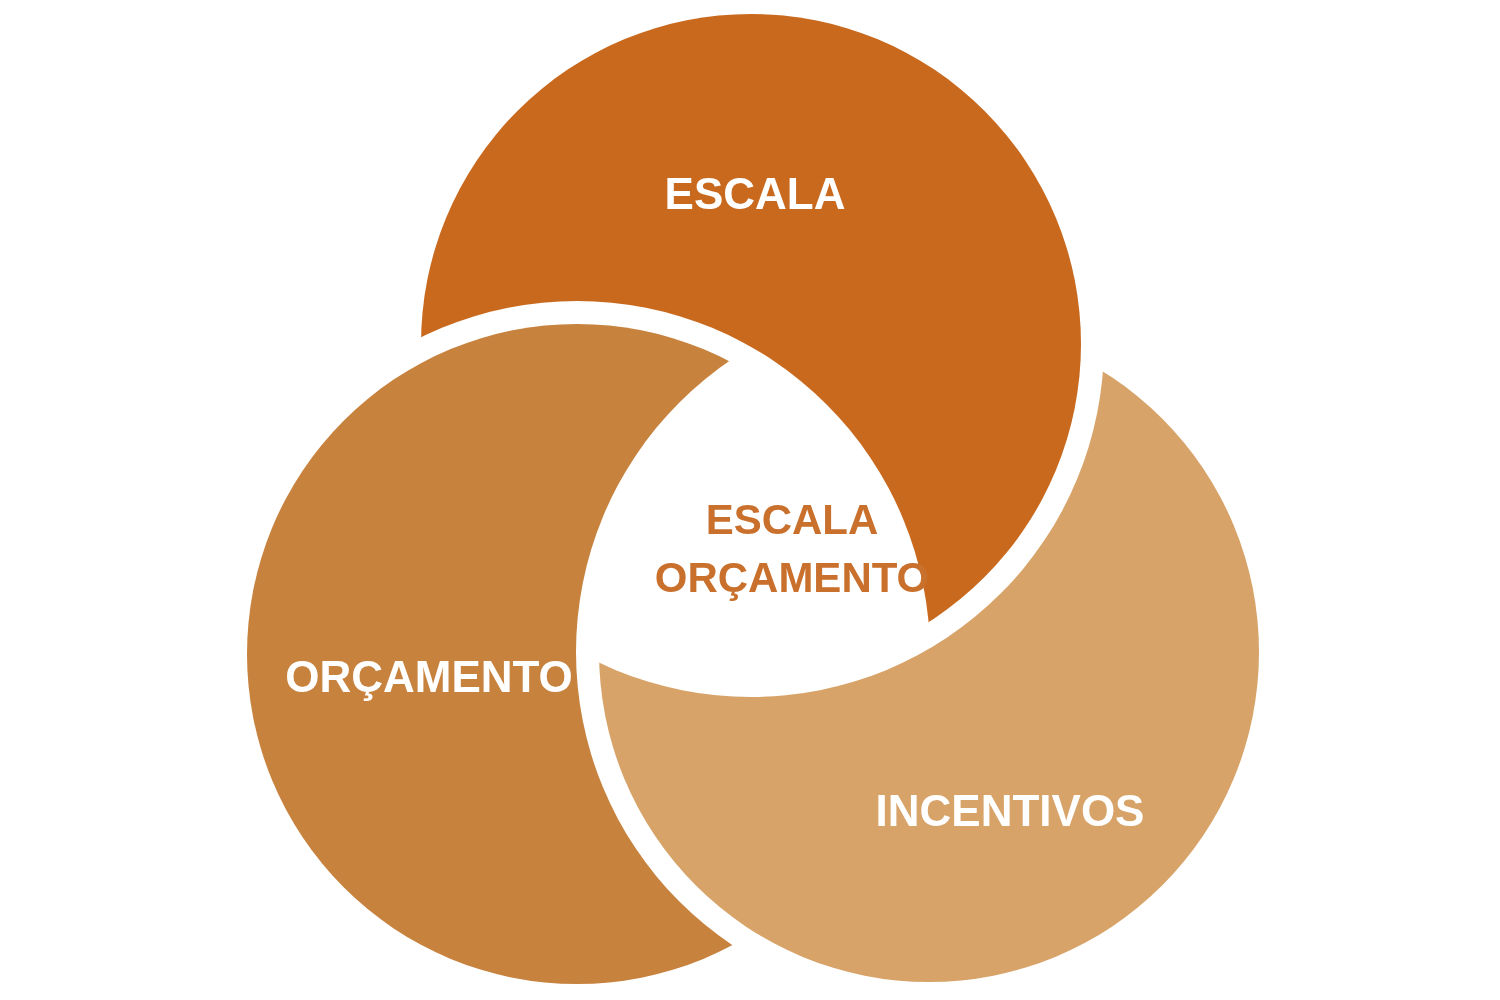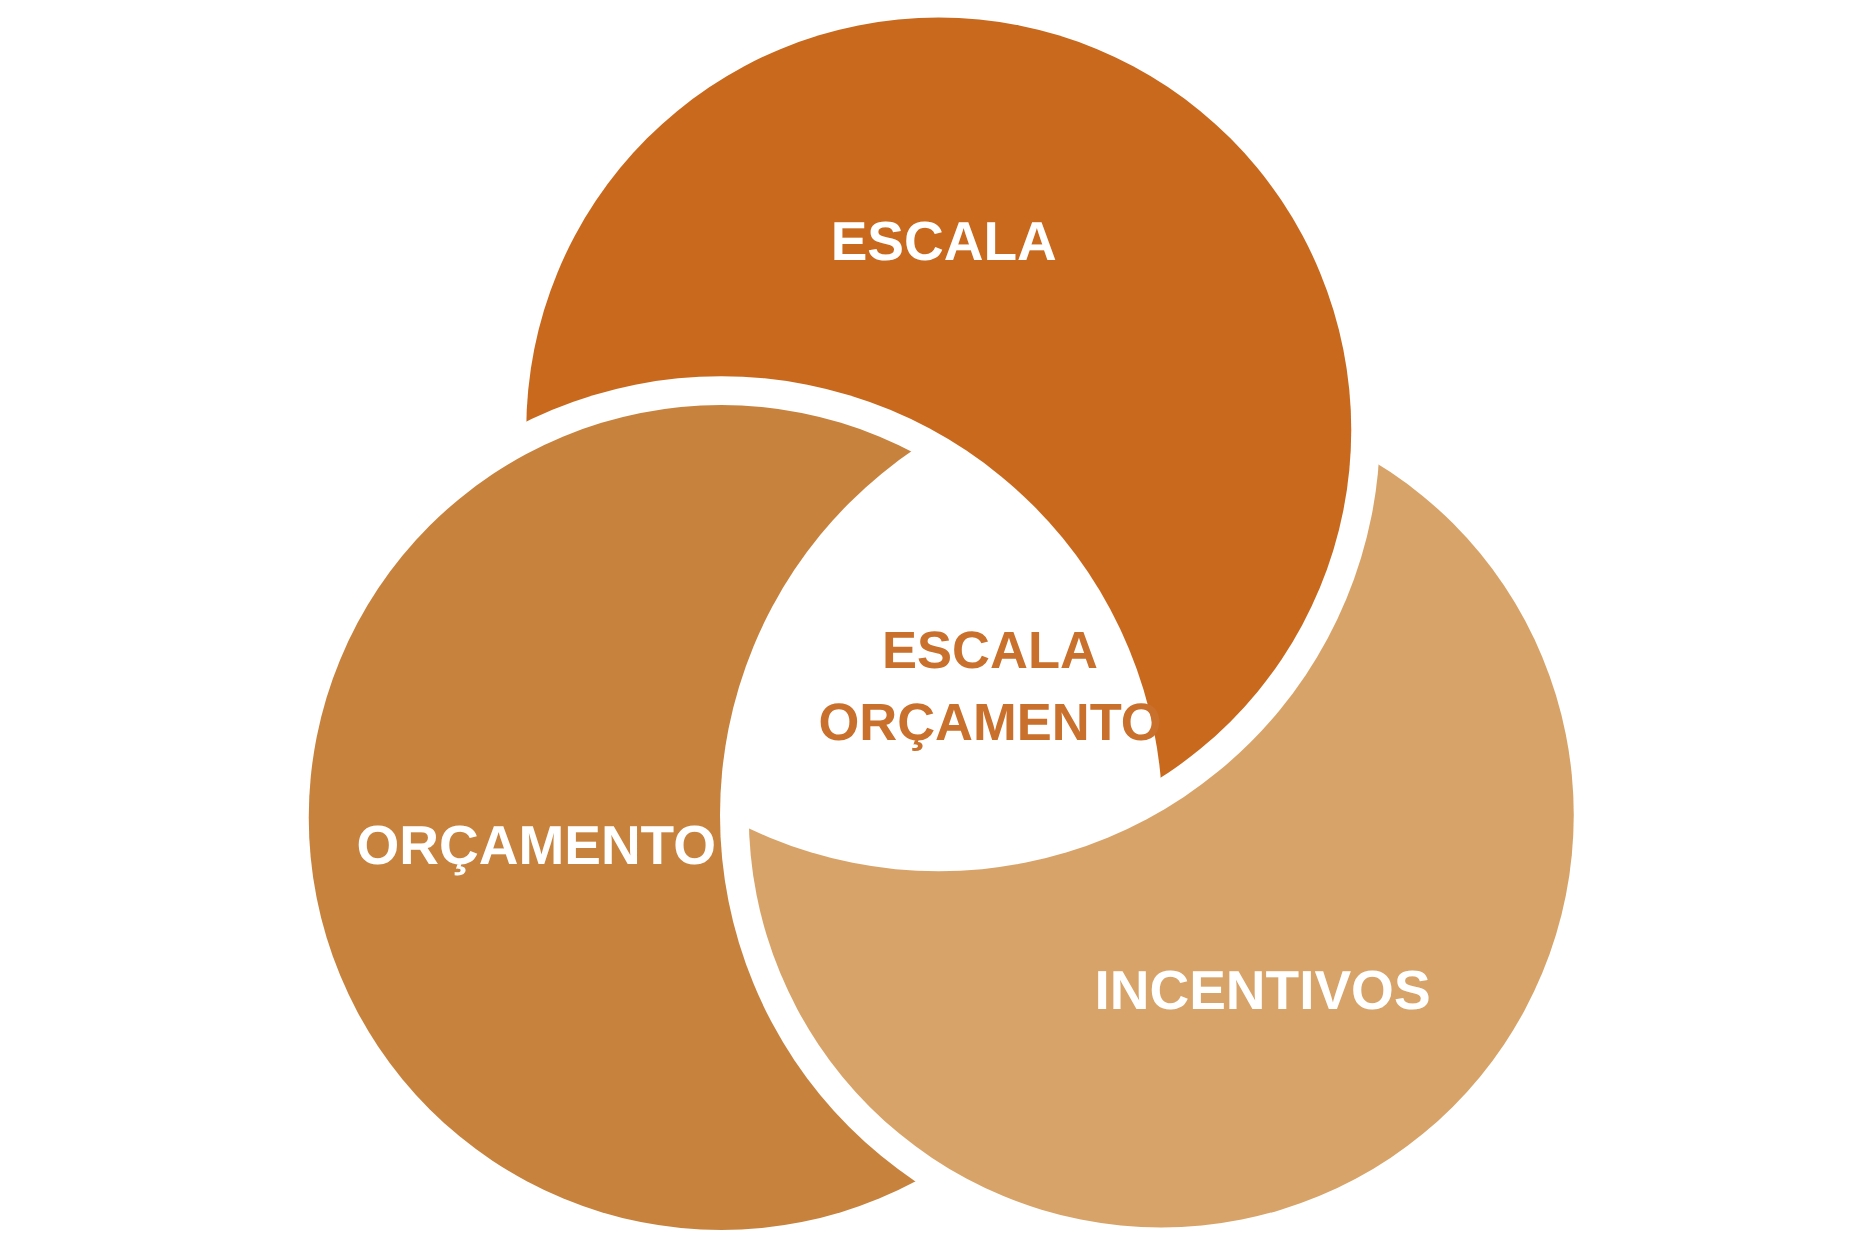--- a/index.html
+++ b/index.html
@@ -29,21 +29,21 @@
     user-select: none;
     white-space: nowrap;
   }
   .circle-label {
     color: #FFFFFF;
     font-size: 44px;
     line-height: 44px;
   }
   .label-tempo      { left: 555px; top: 172px; }
   .label-orcamento  { left: 229px; top: 655px; }
-  .label-incentivos { left: 810px; top: 771px; }
+  .label-incentivos { left: 810px; top: 789px; }
   .label-center {
     left: 592px;
     top: 491px;
     color: #C9702C;
     font-size: 42px;
     line-height: 58px;
   }
 </style>
 </head>
 <body>

